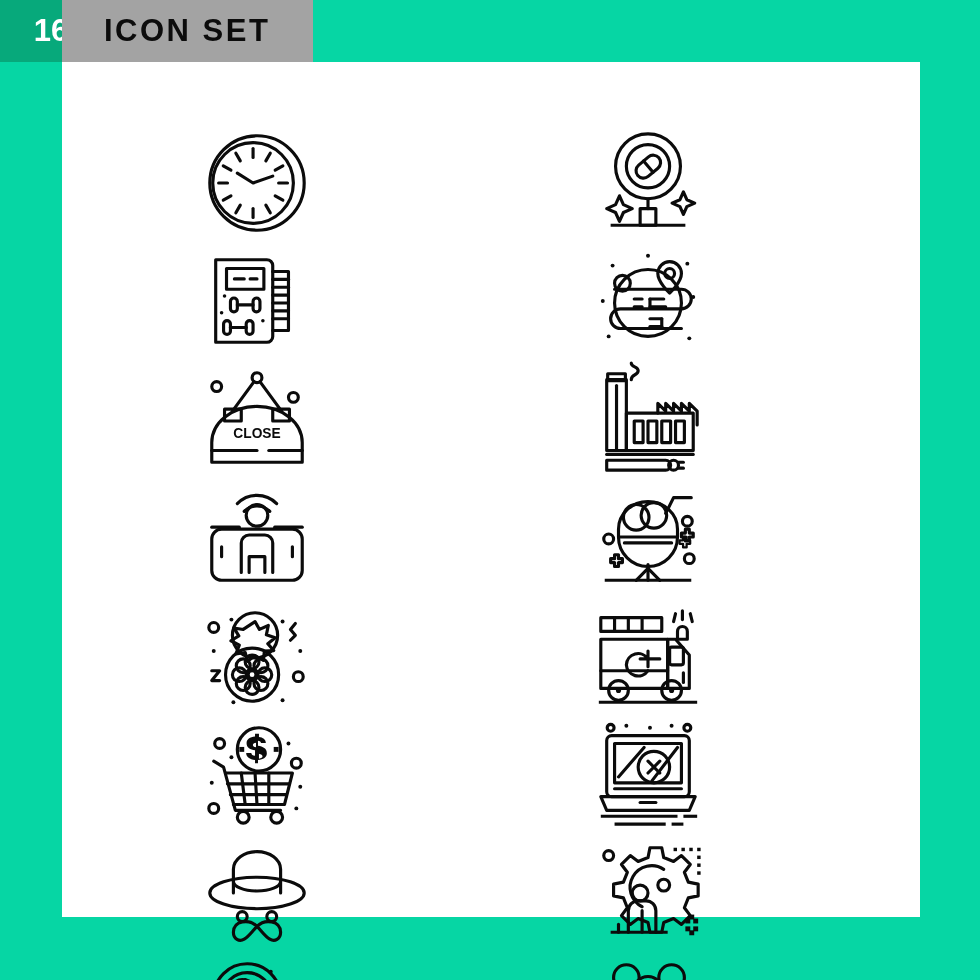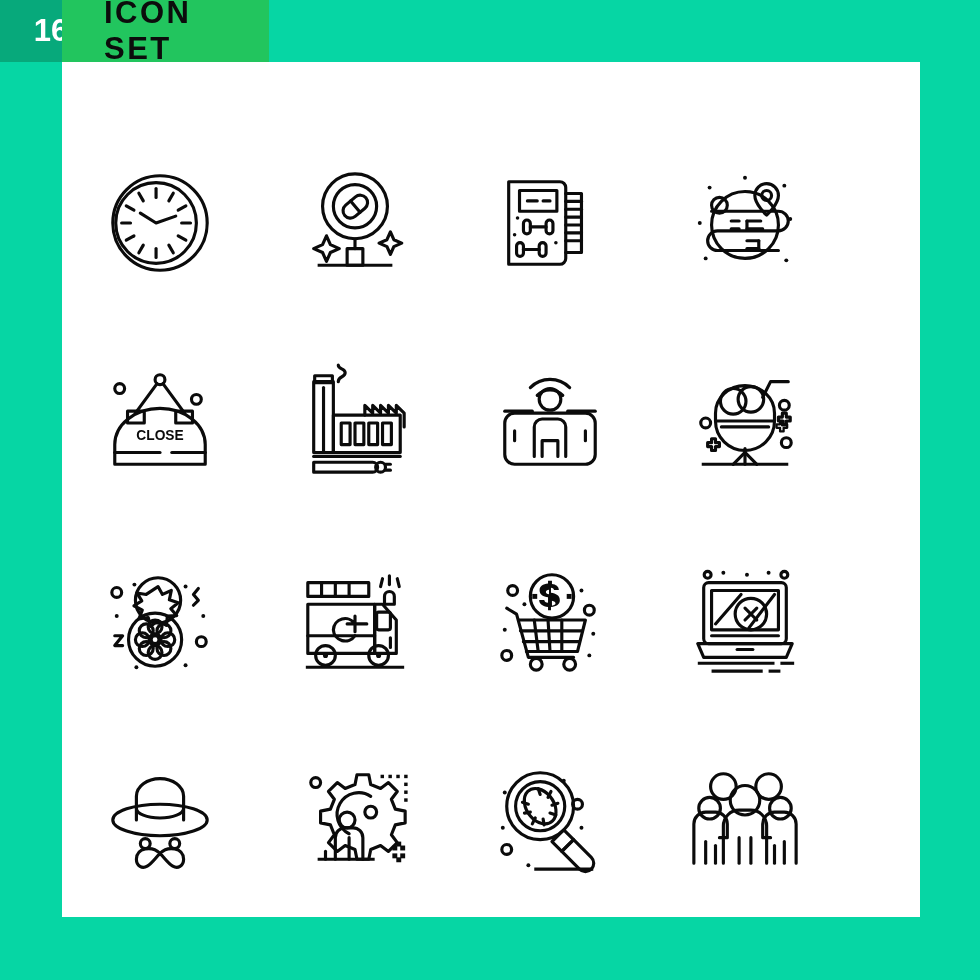--- a/index.html
+++ b/index.html
@@ -33,41 +33,41 @@
     display: flex;
     align-items: center;
     justify-content: center;
     color: #FFFFFF;
     font-size: 31px;
     font-weight: bold;
     letter-spacing: 0px;
     padding-left: 40px;
   }
   #title-box {
-    width: 207px;
-    background: #22c55e;
+    width: 251px;
+    background: #a3a3a3;
     display: flex;
     align-items: center;
     padding-left: 42px;
   }
   #title-text {
     color: #0C0C0C;
     font-size: 31px;
     font-weight: bold;
     letter-spacing: 2.5px;
   }
 
   
   #grid {
     position: absolute;
     left: 0; top: 62px;
     width: 781px;
     height: 793px;
     display: grid;
-    grid-template-columns: repeat(4, 1fr);
+    grid-template-columns: repeat(2, 1fr);
     grid-template-rows: repeat(4, 1fr);
   }
   .cell {
     display: flex;
     align-items: center;
     justify-content: center;
   }
   .cell svg {
     width: 118px;
     height: 118px;

